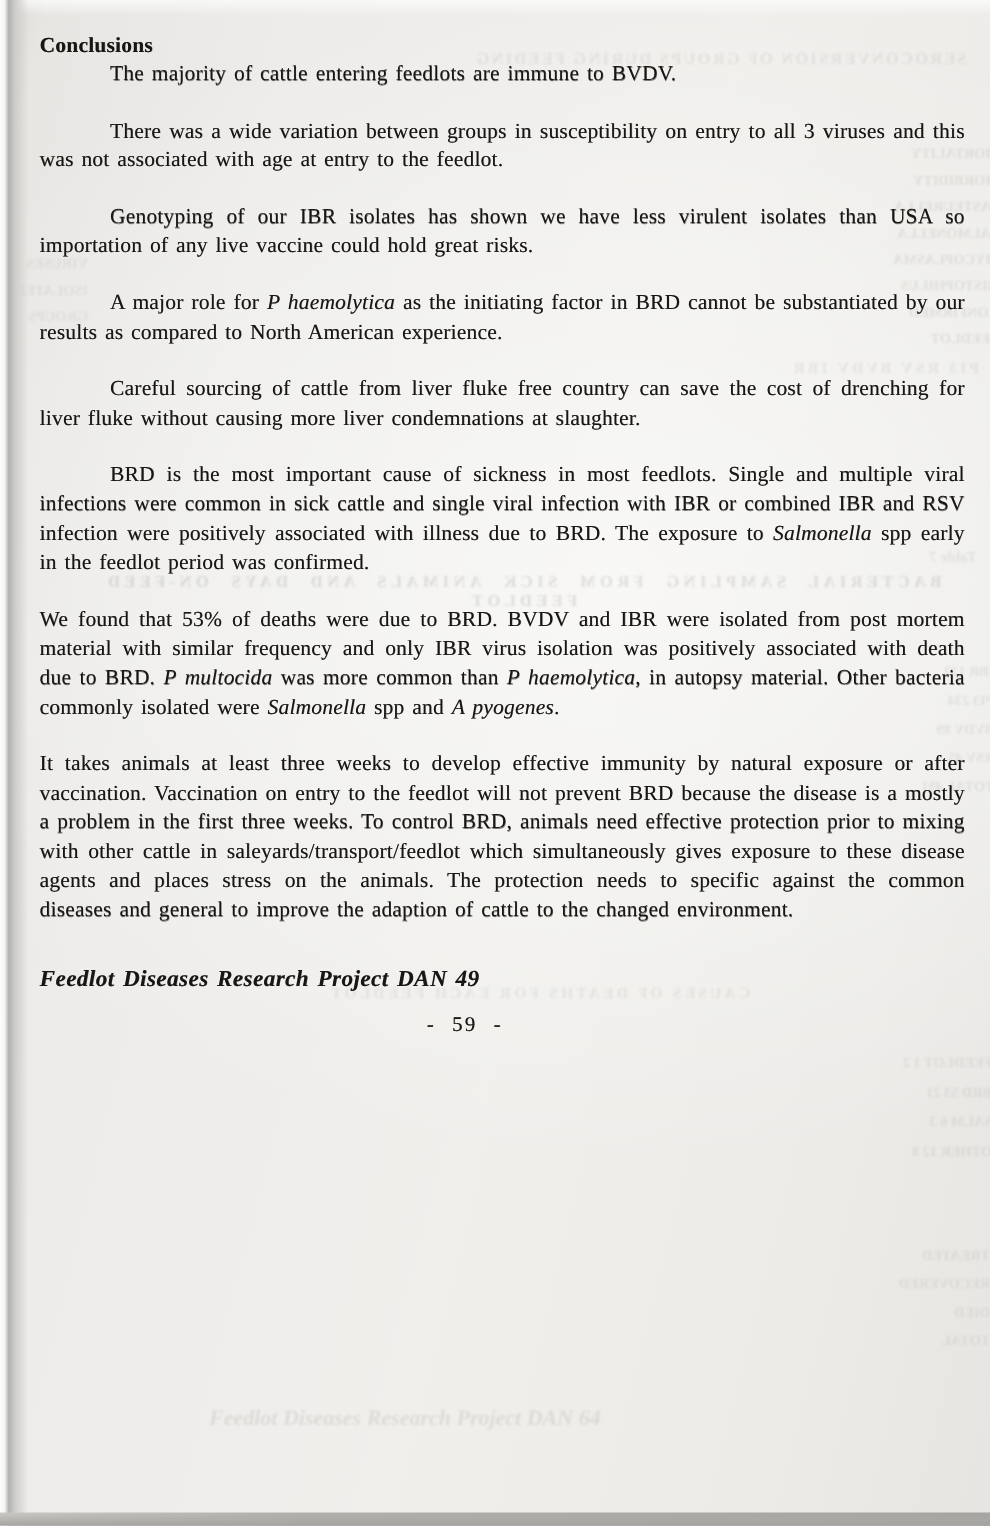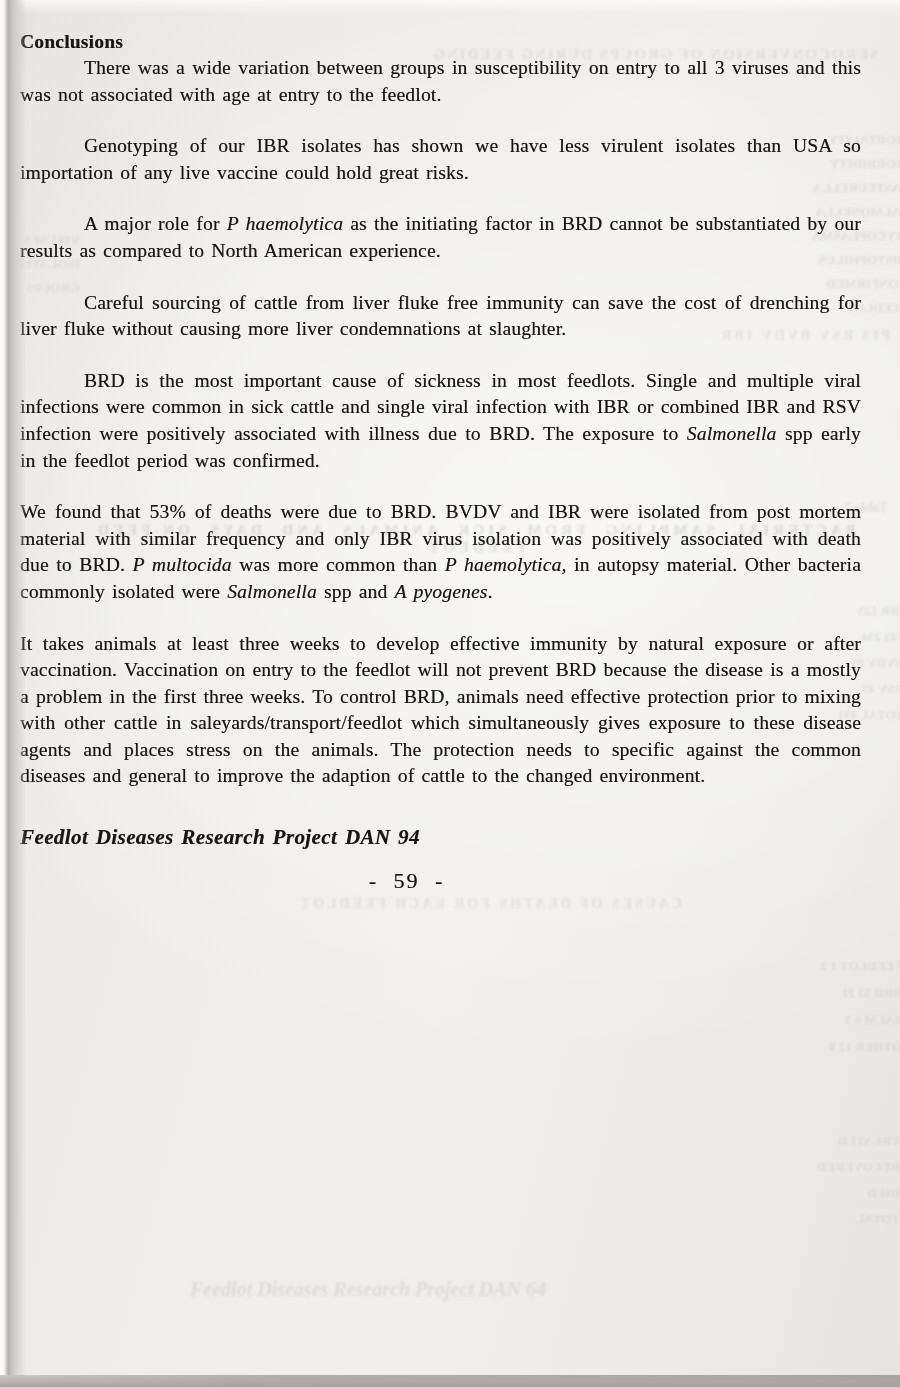--- a/index.html
+++ b/index.html
@@ -48,40 +48,40 @@
   .g-row1{left:560px;top:328px;width:330px;font-size:14px;letter-spacing:3px;opacity:.10;}
   .g-tableno{right:12px;top:500px;width:120px;font-size:14px;opacity:.11;}
   .g-wide{left:70px;top:522px;width:810px;font-size:15px;letter-spacing:4px;word-spacing:9px;opacity:.17;text-align:center;}
   .g-rightcol2{right:-4px;top:598px;width:110px;font-size:13px;line-height:26px;opacity:.11;}
   .g-center{left:290px;top:896px;width:400px;font-size:14px;letter-spacing:3px;opacity:.10;text-align:center;}
   .g-rightcol3{right:-2px;top:952px;width:120px;font-size:13px;line-height:27px;opacity:.11;}
   .g-rightcol4{right:0px;top:1128px;width:112px;font-size:13px;line-height:26px;opacity:.10;}
   .g-footer{left:190px;top:1278px;width:420px;font-size:20px;font-style:italic;opacity:.13;filter:blur(1.2px);}
   
   .content{
-    position:absolute;left:20px;top:28px;width:841px;
+    position:absolute;left:36px;top:28px;width:841px;
     font-size:19.5px;line-height:26.6px;
     letter-spacing:.2px;word-spacing:2px;
     text-align:justify;
     text-shadow:.3px .3px 0 rgba(24,21,18,.55);
   }
   .heading{font-weight:bold;font-size:19.5px;line-height:27px;margin:0;}
   .para{margin:0 0 25px 0;}
   .para.indent{text-indent:64px;}
   .it{font-style:italic;}
   .ul{text-decoration-thickness:2px;text-underline-offset:3px;}
   .doc-footer{
     font-weight:bold;font-style:italic;
     font-size:21px;margin:34px 0 0 0;
     text-align:left;letter-spacing:.4px;
   }
   .page-number{
     margin-top:17px;
     text-align:center;
-    font-size:22px;letter-spacing:2px;word-spacing:8px;
+    font-size:19px;letter-spacing:2px;word-spacing:8px;
     transform:translateX(-34px);
   }
 </style>
 </head>
 <body>
 
 <div class="page">
 
   <div class="ghost-layer">
     <div class="ghost mir g-top">SEROCONVERSION OF GROUPS DURING FEEDING</div>
@@ -112,28 +112,29 @@
     <div class="ghost mir g-rightcol4">TREATED
 RECOVERED
 DIED
 TOTAL</div>
     <div class="ghost g-footer">Feedlot Diseases Research Project DAN 64</div>
   </div>
 
   <div class="content">
     <p class="heading">Conclusions</p>
     <div>
+        <p class="para indent"><span>The majority of cattle entering feedlots are immune to BVDV.</span></p>
         <p class="para indent"><span>There was a wide variation between groups in susceptibility on entry to all 3 viruses and this was not associated with age at entry to the feedlot.</span></p>
         <p class="para indent"><span>Genotyping of our IBR isolates has shown we have less virulent isolates than USA so importation of any live vaccine could hold great risks.</span></p>
         <p class="para indent"><span>A major role for </span><span class="it">P haemolytica</span><span> as the initiating factor in BRD cannot be substantiated by our results as compared to North American experience.</span></p>
-        <p class="para indent"><span>Careful sourcing of cattle from liver fluke free immunity can save the cost of drenching for liver fluke without causing more liver condemnations at slaughter.</span></p>
+        <p class="para indent"><span>Careful sourcing of cattle from liver fluke free country can save the cost of drenching for liver fluke without causing more liver condemnations at slaughter.</span></p>
         <p class="para indent"><span>BRD is the most important cause of sickness in most feedlots.  Single and multiple viral infections were common in sick cattle and single viral infection with IBR or combined IBR and RSV infection were positively associated with illness due to BRD.  The exposure to </span><span class="it">Salmonella</span><span> spp early in the feedlot period was confirmed.</span></p>
         <p class="para"><span>We found that 53% of deaths were due to BRD.  BVDV and IBR were isolated from post mortem material with similar frequency and only IBR virus isolation was positively associated with death due to BRD.  </span><span class="it">P multocida</span><span> was more common than </span><span class="it">P haemolytica</span><span>, in autopsy material.  Other bacteria commonly isolated were </span><span class="it">Salmonella</span><span> spp and </span><span class="it">A pyogenes</span><span>.</span></p>
         <p class="para"><span>It takes animals at least three weeks to develop effective immunity by natural exposure or after vaccination.  Vaccination on entry to the feedlot will not prevent BRD because the disease is a mostly a problem in the first three weeks.  To control BRD, animals need effective protection prior to mixing with other cattle in saleyards/⁠transport/⁠feedlot which simultaneously gives exposure to these disease agents and places stress on the animals.  The protection needs to </span><span class="ul">specific</span><span> against the common diseases and </span><span class="ul">general</span><span> to improve the adaption of cattle to the changed environment.</span></p>
       </div>
-    <p class="doc-footer">Feedlot Diseases Research Project DAN 94</p>
+    <p class="doc-footer">Feedlot Diseases Research Project DAN 49</p>
     <p class="page-number">- 59 -</p>
   </div>
 
   <div class="edge-top"></div>
   <div class="edge-left"></div>
   <div class="edge-bottom"></div>
 </div>
 
 </body></html>

